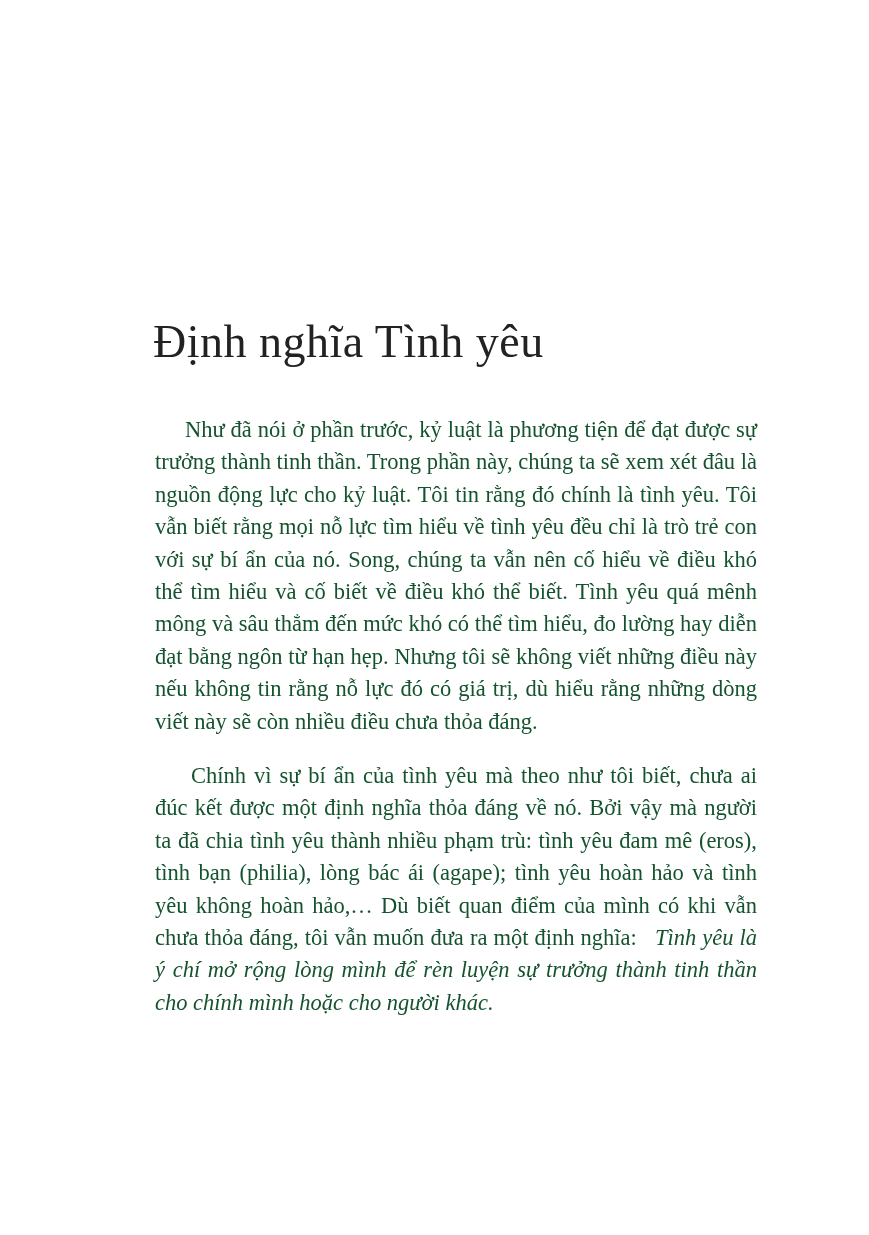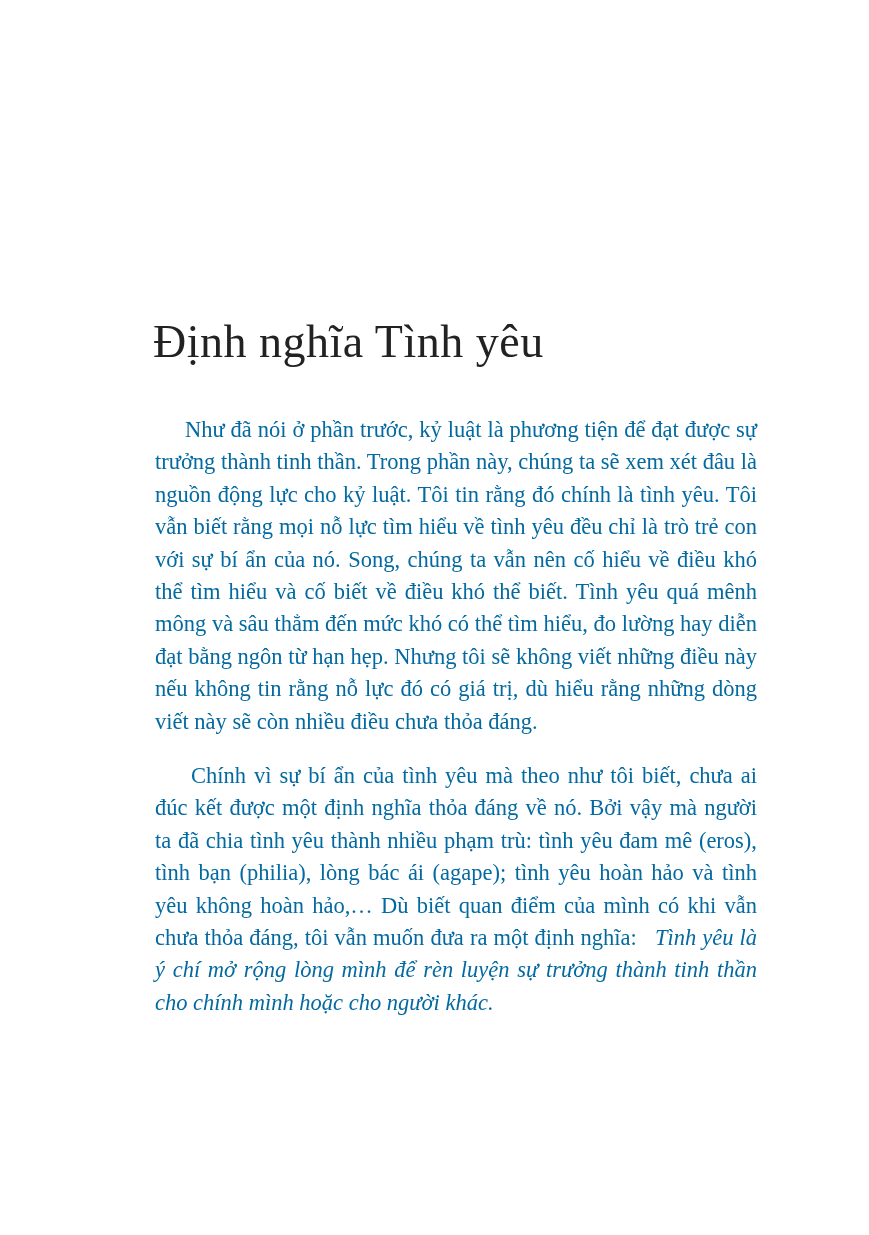--- a/index.html
+++ b/index.html
@@ -31,21 +31,21 @@
       margin: 0 0 33px -2px;
       white-space: nowrap;
     }
     .body-paragraph {
       font-size: 22.5px;
       line-height: 32.4px;
       text-align: justify;
       text-justify: inter-word;
       text-indent: 30px;
       margin: 0 0 10px 0;
-      color: #0369a1;
+      color: #14532d;
     }
     .body-paragraph:last-child { margin-bottom: 0; }
     .definition-italic {
       font-style: italic;
     }
   </style>
 </head>
 <body>
 
 <div class="page">

